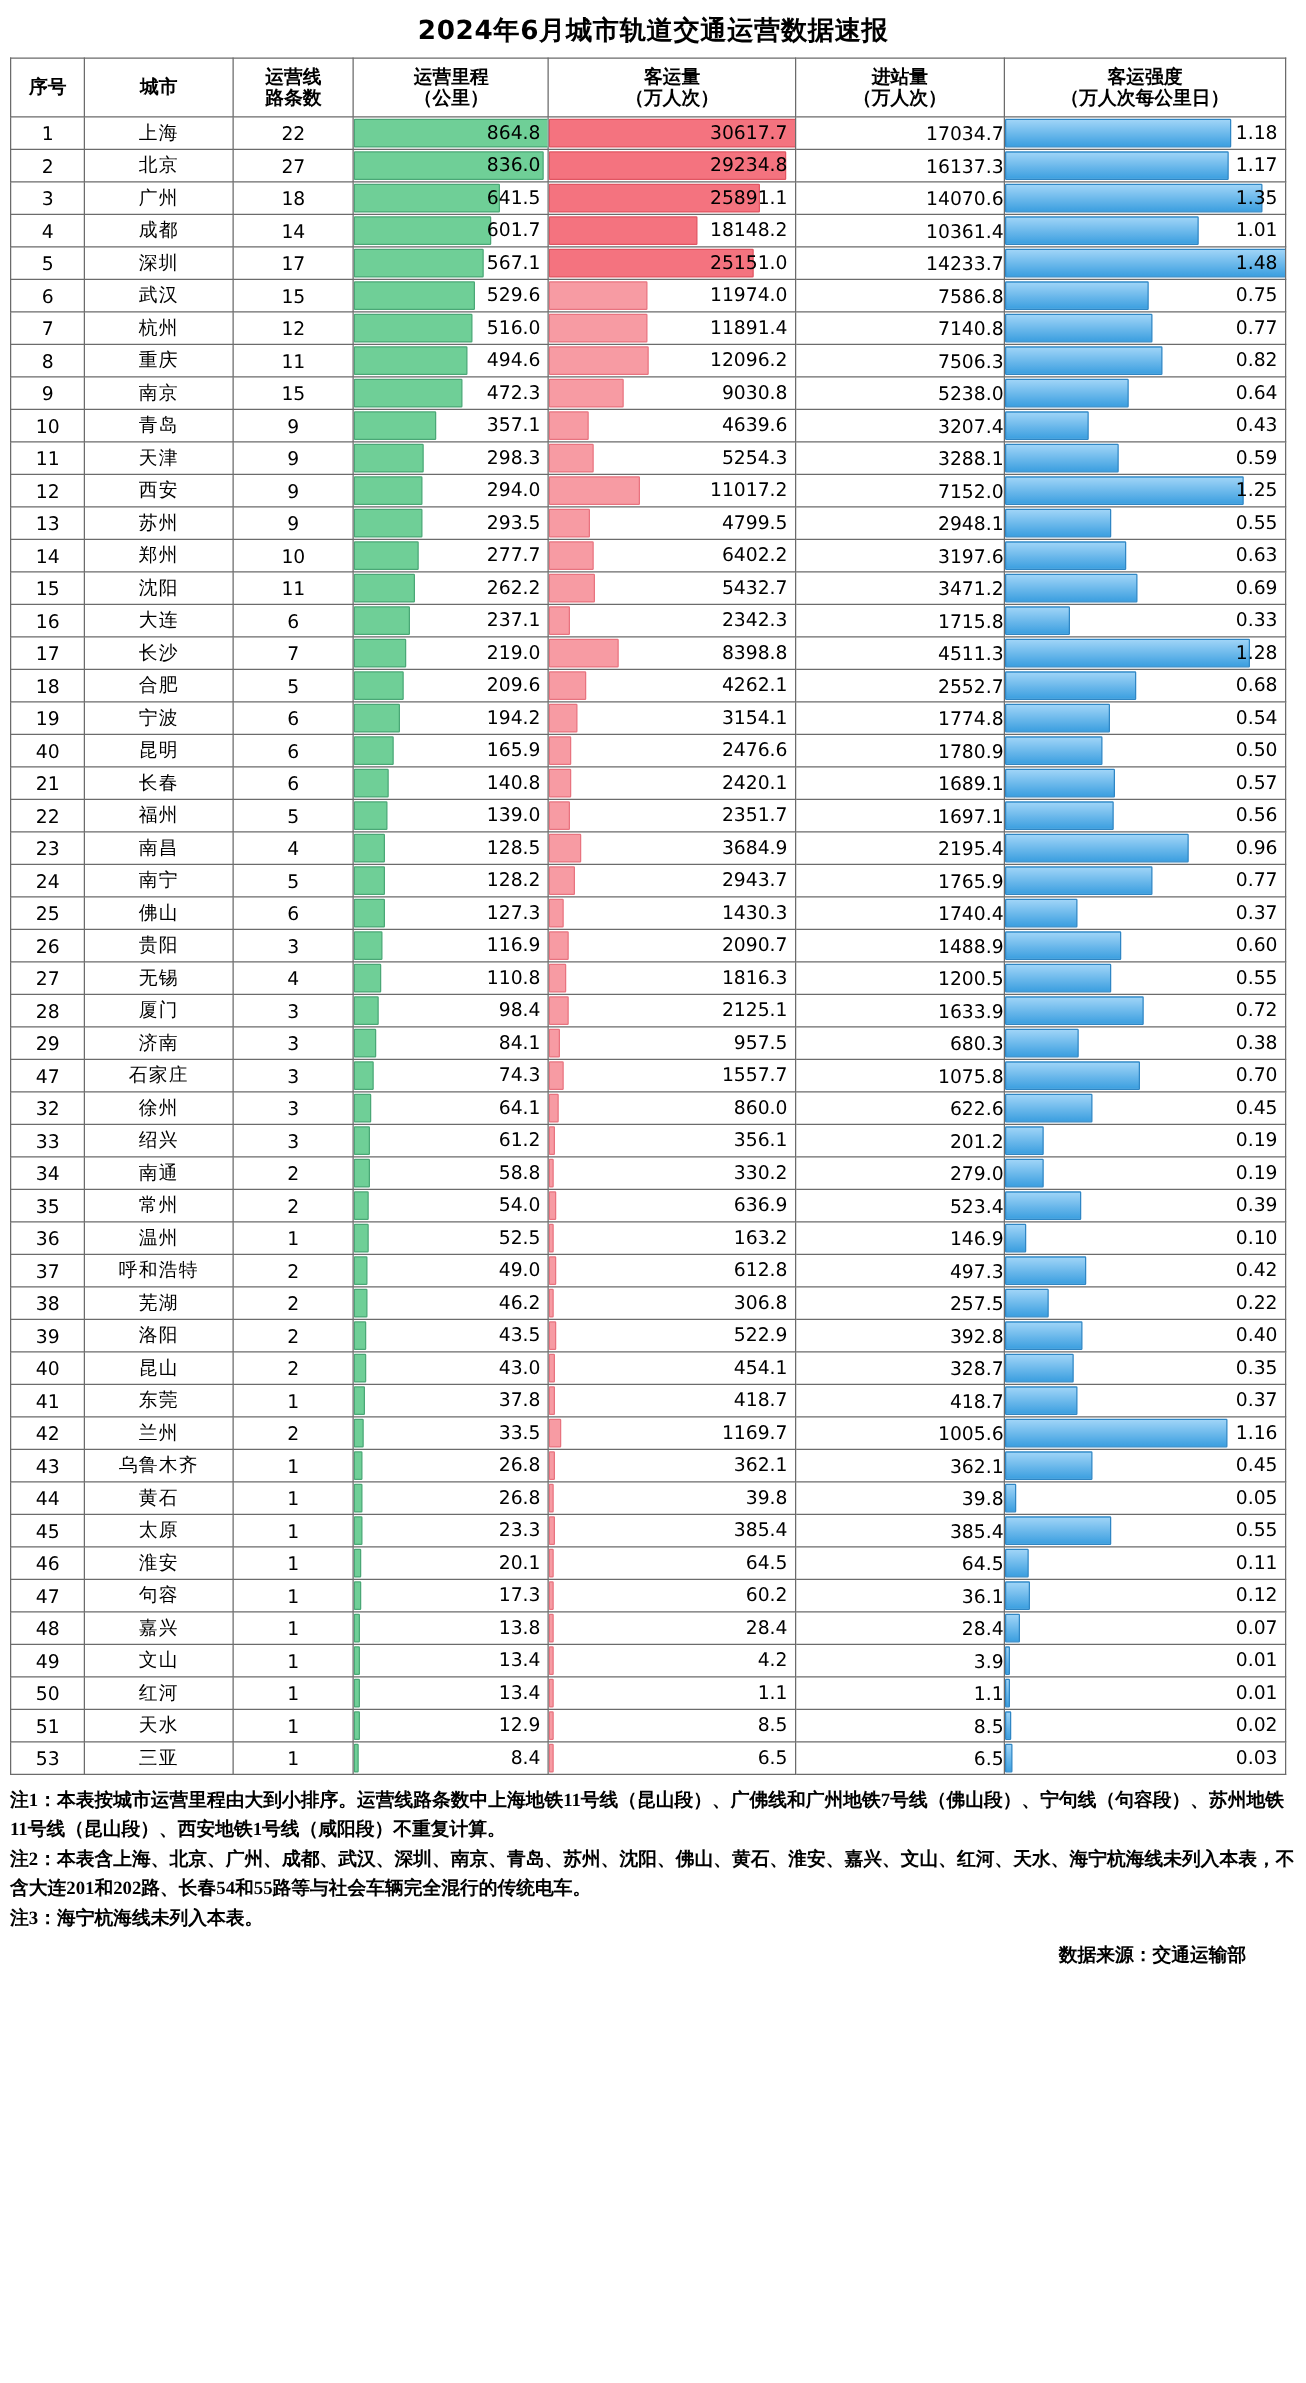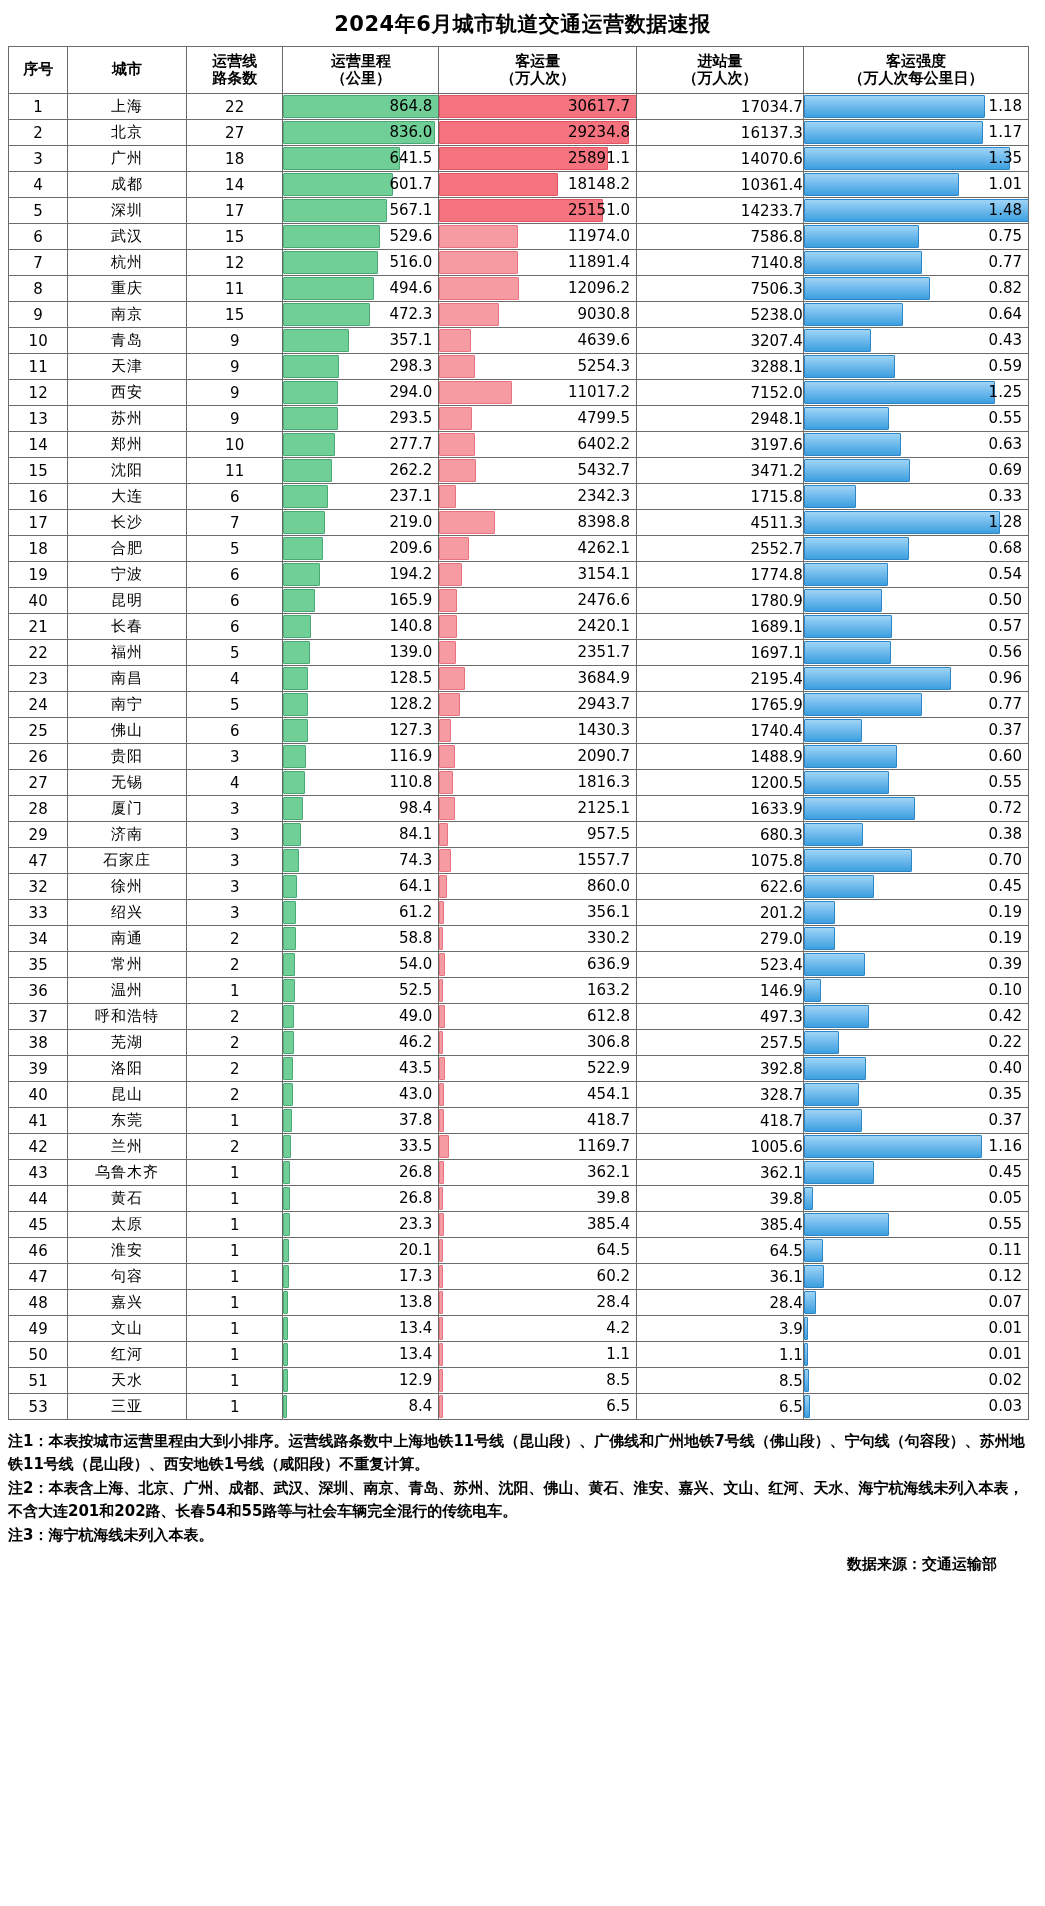--- a/index.html
+++ b/index.html
@@ -91,20 +91,21 @@
 
   .notes {
     margin-top: 10px;
     font-size: 15px;
     line-height: 1.5;
     font-weight: bold;
   }
   .notes p {
     margin: 0 0 2px 0;
     text-indent: 0;
+    font-family: Liberation Serif, serif;
   }
   .source {
     text-align: right;
     font-size: 15px;
     font-weight: bold;
     margin-top: 8px;
     padding-right: 40px;
   }
 </style>
 </head>

